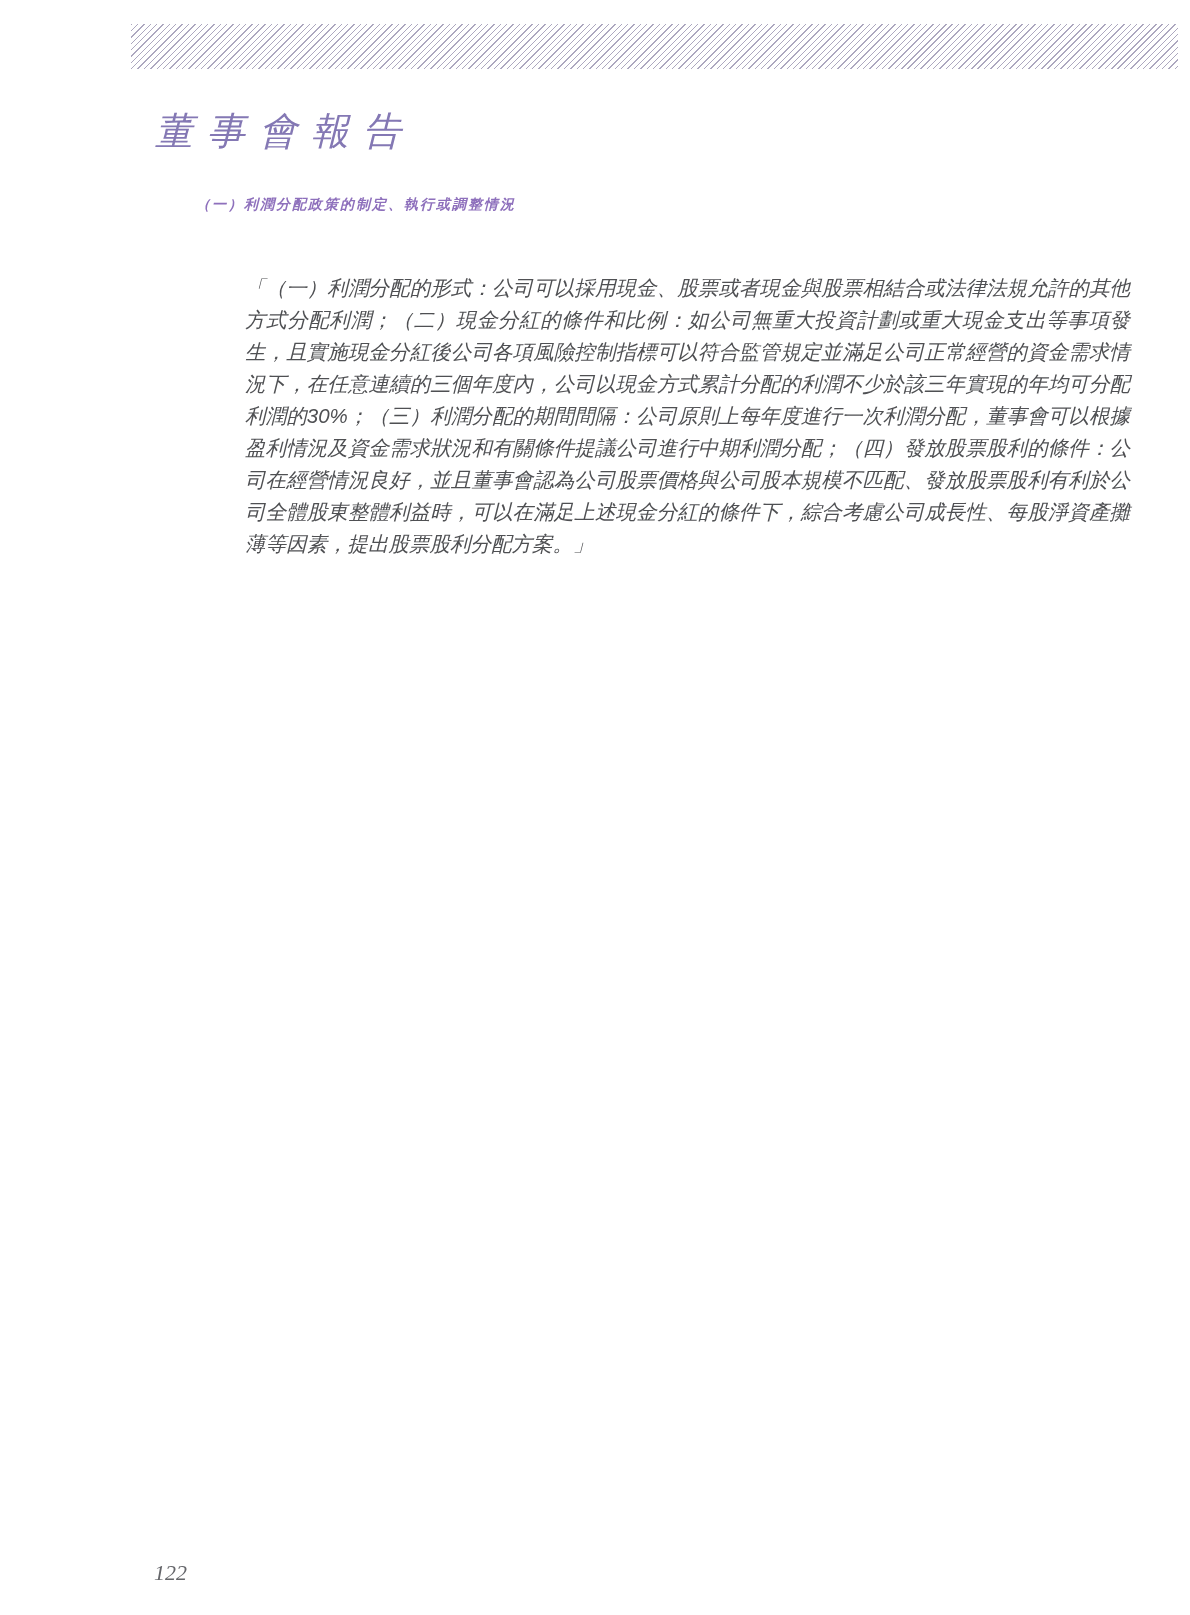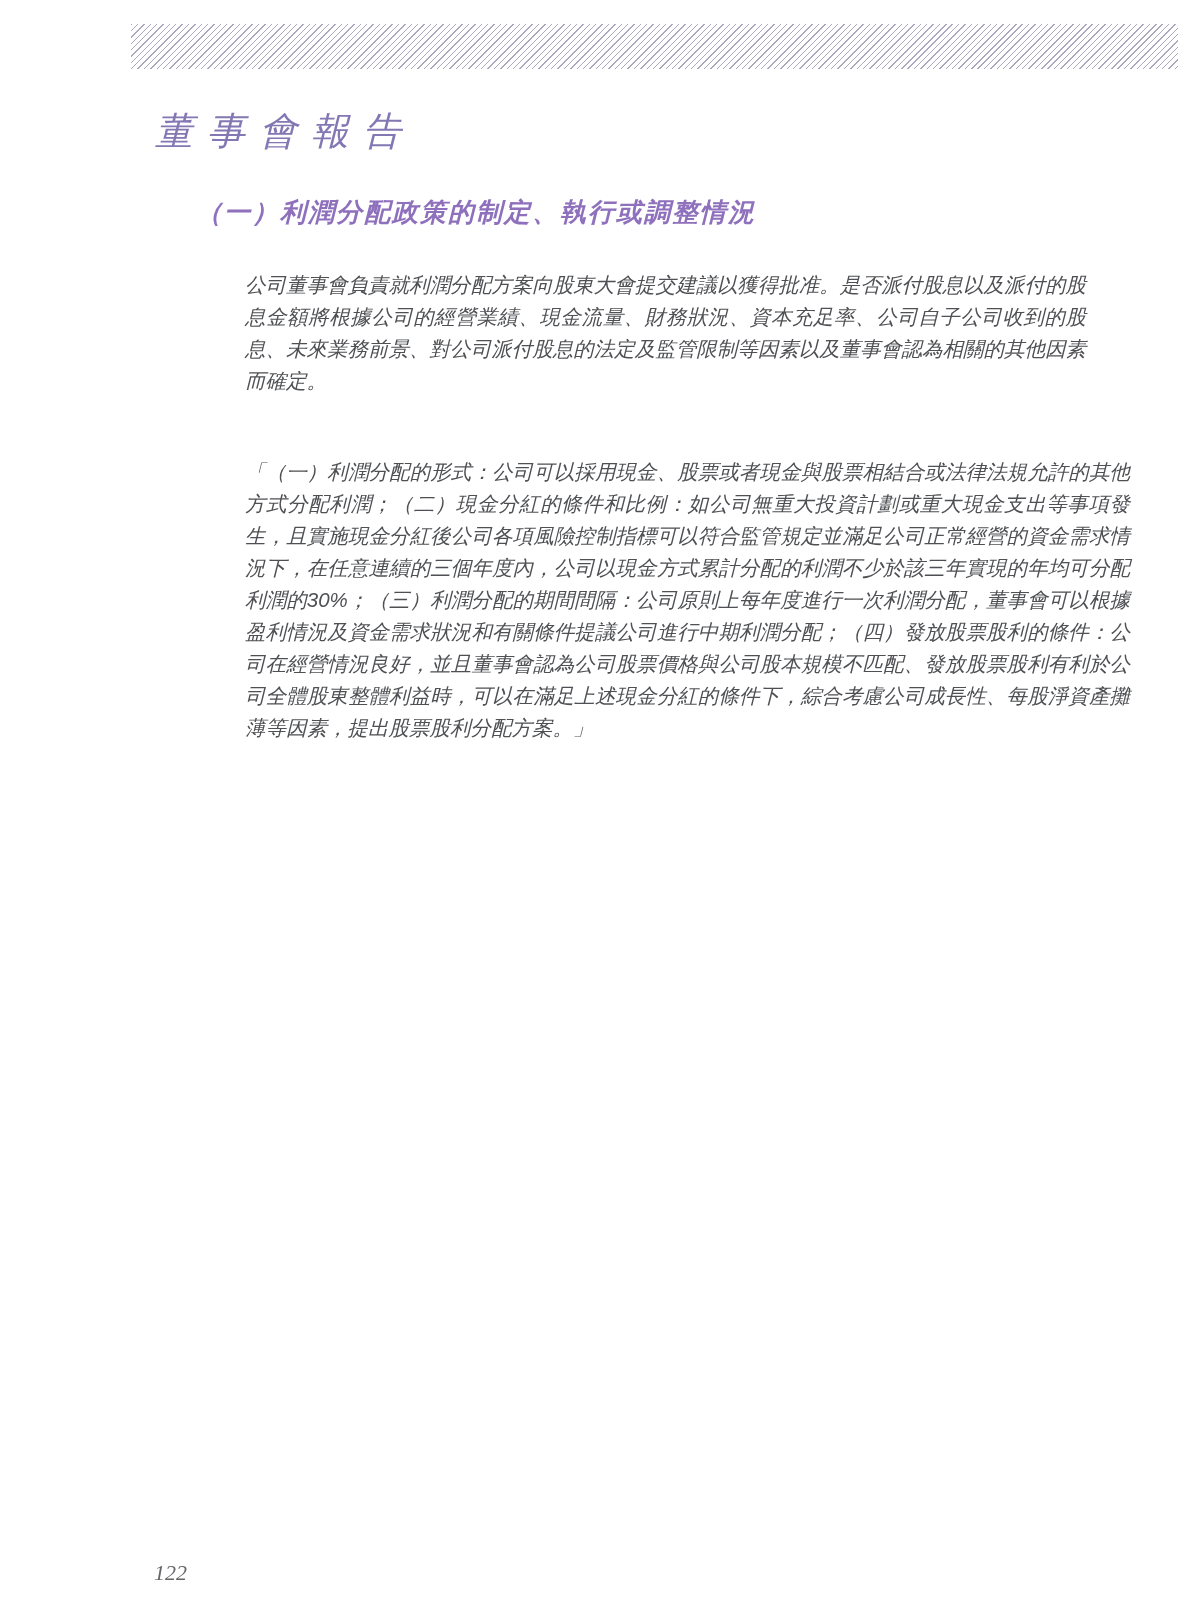--- a/index.html
+++ b/index.html
@@ -43,21 +43,21 @@
     font-size: 26px;
     line-height: 1.25;
     font-weight: 700;
     letter-spacing: 2px;
     color: #7d6bb2;
   }
   .sec-h.first { margin: 164px 100px 0 108px; }
   .sec-h.second { margin: 22px 100px 0 110px; }
   .sub-h {
     margin: 18px 100px 0 148px;
-    font-size: 26px;
+    font-size: 14px;
     line-height: 1.25;
     font-weight: 700;
     letter-spacing: 2px;
     color: #8e70bc;
   }
   .body {
     font-size: 20.5px;
     line-height: 32px;
     color: #4f5053;
     text-align: justify;
@@ -83,20 +83,19 @@
 
   <div class="hatch"></div>
 
   <h1 class="doc-title">董事會報告</h1>
 
 
 
 
   <h3 class="sub-h">（一）利潤分配政策的制定、執行或調整情況</h3>
 
-  <p class="body p-sub1">公司董事會負責就利潤分配方案向股東大會提交建議以獲得批准。是否派付股息以及派付的股息金額將根據公司的經營業績、現金流量、財務狀況、資本充足率、公司自子公司收到的股息、未來業務前景、對公司派付股息的法定及監管限制等因素以及董事會認為相關的其他因素而確定。</p>
 
 
   <p class="body p-sub3">「（一）利潤分配的形式：公司可以採用現金、股票或者現金與股票相結合或法律法規允許的其他方式分配利潤；（二）現金分紅的條件和比例：如公司無重大投資計劃或重大現金支出等事項發生，且實施現金分紅後公司各項風險控制指標可以符合監管規定並滿足公司正常經營的資金需求情況下，在任意連續的三個年度內，公司以現金方式累計分配的利潤不少於該三年實現的年均可分配利潤的30%；（三）利潤分配的期間間隔：公司原則上每年度進行一次利潤分配，董事會可以根據盈利情況及資金需求狀況和有關條件提議公司進行中期利潤分配；（四）發放股票股利的條件：公司在經營情況良好，並且董事會認為公司股票價格與公司股本規模不匹配、發放股票股利有利於公司全體股東整體利益時，可以在滿足上述現金分紅的條件下，綜合考慮公司成長性、每股淨資產攤薄等因素，提出股票股利分配方案。」</p>
 
   <div class="page-num">122</div>
 
 </div>
 
 </body></html>

